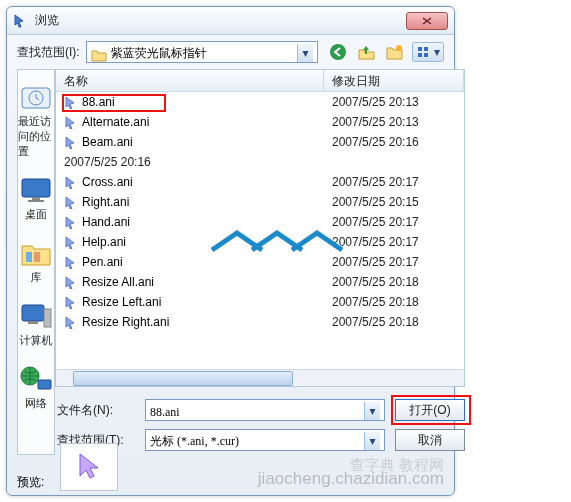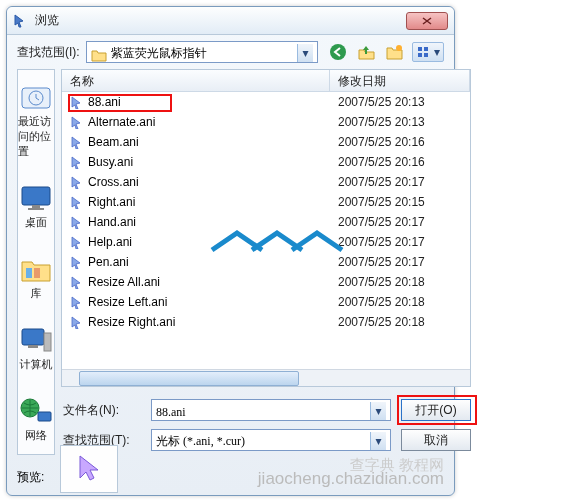--- a/index.html
+++ b/index.html
@@ -9,45 +9,45 @@
 .titlebar .icon{width:16px;height:16px;margin-right:6px}
 .titlebar .title{flex:1;color:#1a1a1a}
 .closebtn{width:42px;height:18px;background:linear-gradient(#f6c3c3,#e28a8a);border:1px solid #a05050;border-radius:3px;display:flex;align-items:center;justify-content:center;color:#5a2020;font-weight:bold}
 .toolbar{height:34px;display:flex;align-items:center;padding:4px 10px;gap:6px}
 .toolbar label{color:#222}
 .combo{flex:1;height:22px;background:#fff;border:1px solid #7b9ac7;display:flex;align-items:flex-end;padding:0 4px;gap:4px}
 .combo .dd{margin-left:auto;width:16px;height:18px;background:linear-gradient(#f0f5fb,#cfe0f2);border-left:1px solid #9abbe0;display:flex;align-items:center;justify-content:center;color:#2a4a7a}
 .tbicons{display:flex;gap:8px;align-items:center;padding-left:4px}
 .tbicon{width:20px;height:20px;display:flex;align-items:center;justify-content:center}
 .body{display:flex;height:calc(100% - 28px - 34px - 40px);padding:0 10px}
-.places{width:90px;border:1px solid #b8c9da;background:#fbfcfe;display:flex;flex-direction:column;align-items:center;padding:8px 0;gap:16px}
+.places{width:90px;border:1px solid #b8c9da;background:#fbfcfe;display:flex;flex-direction:column;align-items:center;padding:8px 0;gap:8px}
 .place{display:flex;flex-direction:column;align-items:center;gap:2px;padding:4px 0;width:100%}
 .place .pi{width:36px;height:30px}
 .place span{font-size:11px;color:#222}
-.main{flex:1;display:flex;flex-direction:column;margin-left:6px}
+.main{flex:1;display:flex;flex-direction:column;}
 .listwrap{flex:1;border:1px solid #b8c9da;background:#fff;display:flex;flex-direction:column;overflow:hidden;position:relative}
 .cols{display:flex;height:22px;background:linear-gradient(#fbfdff,#e8eef5);border-bottom:1px solid #cdd9e6}
 .col{padding:3px 8px;border-right:1px solid #cdd9e6;color:#222}
 .col.name{width:268px}
 .col.date{flex:1}
 .rows{flex:1;overflow:hidden}
 .row{display:flex;height:20px;align-items:center}
 .row .cname{width:268px;padding-left:8px;display:flex;align-items:center;gap:4px}
 .row .cdate{flex:1;padding-left:8px;color:#222}
 .fico{width:14px;height:14px;display:inline-block}
 .hl{position:absolute;border:2px solid #e11;pointer-events:none}
 .scrollh{height:17px;background:#eef2f7;border-top:1px solid #d0d8e2;display:flex;align-items:center}
 .scrollh .thumb{height:15px;width:220px;margin-left:17px;background:linear-gradient(#e3eefb,#bcd5ee);border:1px solid #8fb0d4;border-radius:2px}
 .fields{padding:8px 0 0 0}
 .frow{display:flex;align-items:center;height:30px;gap:10px}
 .frow label{width:80px;text-align:left;color:#222;padding-left:2px}
 .frow .combo{width:240px;flex:none}
 .btn{width:70px;height:22px;background:linear-gradient(#fefefe,#e3e9f0);border:1px solid #7b8a9c;border-radius:0;display:flex;align-items:center;justify-content:center;color:#222}
 .btn.primary{border:1px solid #2a72c8}
-.footer{height:40px;padding:4px 10px;display:flex;align-items:center;gap:16px}
+.footer{height:40px;padding:4px 10px;display:flex;align-items:flex-end;gap:16px}
 .footer label{padding-top:4px}
 .preview{width:58px;height:48px;border:1px solid #b8c9da;background:#fefefe;display:flex;align-items:center;justify-content:center;margin-top:-12px}
 .watermark{position:absolute;pointer-events:none}
 .wm1{left:180px;top:232px;font-size:34px;font-weight:bold;font-style:italic;color:#0a4aa0;text-shadow:1px 1px 0 #fff}
 .wm1 .c7{color:#e07a00}
 .wm1 .en{color:#0a4aa0;font-size:16px;vertical-align:top}
 .wmroof{position:absolute;left:200px;top:218px}
 .srcwm{position:absolute;right:10px;bottom:6px;color:#bbb;font-size:17px}
 .srcwm2{position:absolute;right:10px;bottom:20px;color:#ccc;font-size:15px}
 svg{display:block}
@@ -183,26 +183,20 @@
             <div class="row">
               <div class="cname">
                 <svg class="fico" viewBox="0 0 14 14">
                   <path d="M2 2 L10 8 L6 9 L8 14 L6 14 L5 10 L2 12 Z" fill="#8aa8e8" stroke="#4a6ac8" stroke-width="0.8"></path>
                 </svg>
                 <span>Beam.ani</span>
               </div>
               <div class="cdate">2007/5/25 20:16</div>
             </div>
             <div class="row">
-              <div class="cname">
-                <svg class="fico" viewBox="0 0 14 14">
-                  <path d="M2 2 L10 8 L6 9 L8 14 L6 14 L5 10 L2 12 Z" fill="#8aa8e8" stroke="#4a6ac8" stroke-width="0.8"></path>
-                </svg>
-                <span>Busy.ani</span>
-              </div>
               <div class="cdate">2007/5/25 20:16</div>
             </div>
             <div class="row">
               <div class="cname">
                 <svg class="fico" viewBox="0 0 14 14">
                   <path d="M2 2 L10 8 L6 9 L8 14 L6 14 L5 10 L2 12 Z" fill="#8aa8e8" stroke="#4a6ac8" stroke-width="0.8"></path>
                 </svg>
                 <span>Cross.ani</span>
               </div>
               <div class="cdate">2007/5/25 20:17</div>

